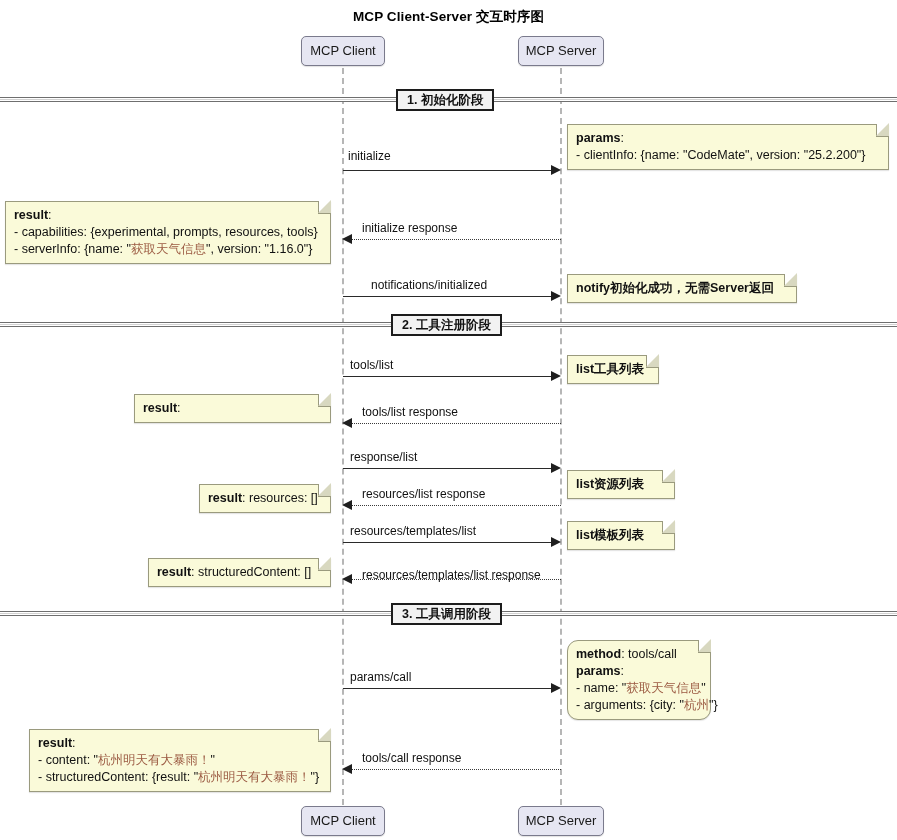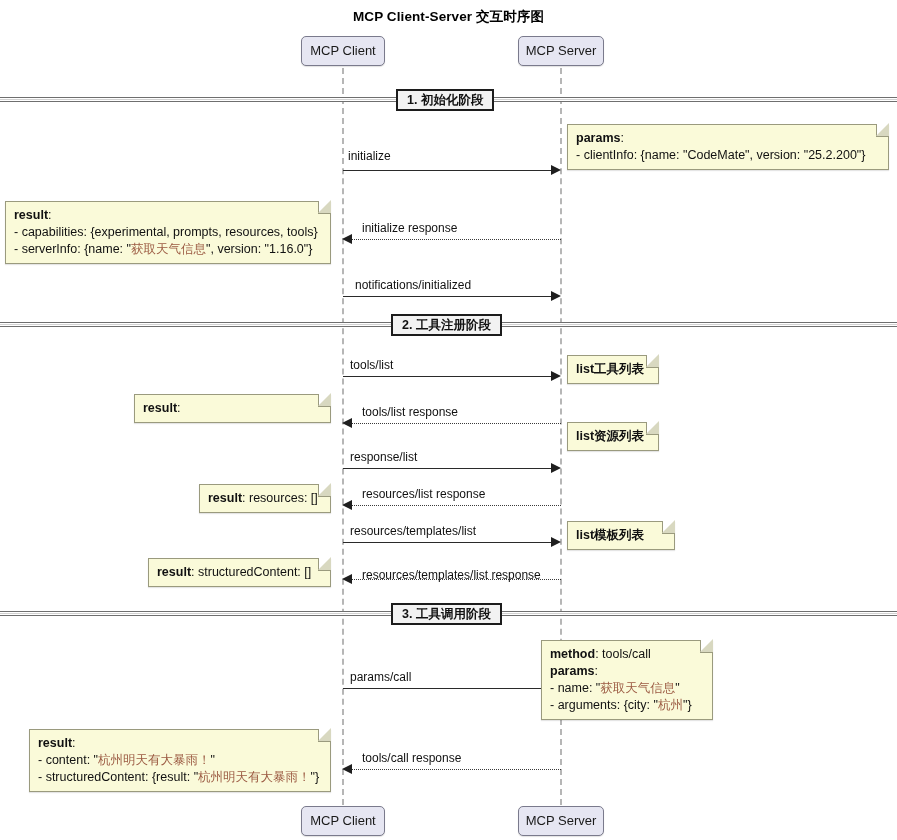--- a/index.html
+++ b/index.html
@@ -180,24 +180,28 @@
     <span class="fold"></span>
     <span class="note-line"><b>result</b><span>:</span></span>
     <span class="note-line">- capabilities: {experimental, prompts, resources, tools}</span>
     <span class="note-line"><span>- serverInfo: {name: "</span><span class="cjk-red">获取天气信息</span><span>", version: "1.16.0"}</span></span>
   </div>
 
   <div class="msg-label" style="left:362px; top:221px;">initialize response</div>
   <div class="msg-line dotted" style="left:352px; top:239px; width:209px;"></div>
   <div class="arrow-head left" style="left:342px; top:234px;"></div>
 
-  <div class="msg-label" style="left:336px; top:278px;padding-left:19px;">notifications/initialized</div>
+  <div class="msg-label" style="left:352px; top:278px;padding-left:19px;">notifications/initialized</div>
   <div class="msg-line" style="left:343px; top:296px; width:210px;"></div>
   <div class="arrow-head right" style="left:551px; top:291px;"></div>
 
+  <div class="note one-line" style="left:567px; top:274px; width:230px;">
+    <span class="fold"></span>
+    <span class="note-line"><b>notify</b><b>初始化成功，无需Server返回</b></span>
+  </div>
 
   <div class="divider-band" style="top:322px;"></div>
   <div class="divider-label" style="left:391px; top:314px;">2. 工具注册阶段</div>
 
   <div class="msg-label" style="left:350px; top:358px;">tools/list</div>
   <div class="msg-line" style="left:343px; top:376px; width:210px;"></div>
   <div class="arrow-head right" style="left:551px; top:371px;"></div>
 
   <div class="note one-line" style="left:567px; top:355px; width:92px;">
     <span class="fold"></span>
@@ -210,21 +214,21 @@
   </div>
 
   <div class="msg-label" style="left:362px; top:405px;">tools/list response</div>
   <div class="msg-line dotted" style="left:352px; top:423px; width:209px;"></div>
   <div class="arrow-head left" style="left:342px; top:418px;"></div>
 
   <div class="msg-label" style="left:350px; top:450px;">response/list</div>
   <div class="msg-line" style="left:343px; top:468px; width:210px;"></div>
   <div class="arrow-head right" style="left:551px; top:463px;"></div>
 
-  <div class="note one-line" style="left:567px; top:422px; width:92px;">
+  <div class="note one-line" style="left:567px; top:470px; width:108px;">
     <span class="fold"></span>
     <span class="note-line"><b>list</b><b>资源列表</b></span>
   </div>
 
   <div class="note one-line" style="left:199px; top:484px; width:132px;">
     <span class="fold"></span>
     <span class="note-line"><b>result</b><span>: resources: []</span></span>
   </div>
 
   <div class="msg-label" style="left:362px; top:487px;">resources/list response</div>
@@ -249,21 +253,21 @@
   <div class="msg-line dotted" style="left:352px; top:579px; width:209px;"></div>
   <div class="arrow-head left" style="left:342px; top:574px;"></div>
 
   <div class="divider-band" style="top:611px;"></div>
   <div class="divider-label" style="left:391px; top:603px;">3. 工具调用阶段</div>
 
   <div class="msg-label" style="left:350px; top:670px;">params/call</div>
   <div class="msg-line" style="left:343px; top:688px; width:210px;"></div>
   <div class="arrow-head right" style="left:551px; top:683px;"></div>
 
-  <div class="note" style="left:541px; top:640px; width:172px;">
+  <div class="note" style="left:567px; top:640px; width:144px;border-radius:11px;">
     <span class="fold"></span>
     <span class="note-line"><b>method</b><span>: tools/call</span></span>
     <span class="note-line"><b>params</b><span>:</span></span>
     <span class="note-line"><span>- name: "</span><span class="cjk-red">获取天气信息</span><span>"</span></span>
     <span class="note-line"><span>- arguments: {city: "</span><span class="cjk-red">杭州</span><span>"}</span></span>
   </div>
 
   <div class="note" style="left:29px; top:729px; width:302px;">
     <span class="fold"></span>
     <span class="note-line"><b>result</b><span>:</span></span>

